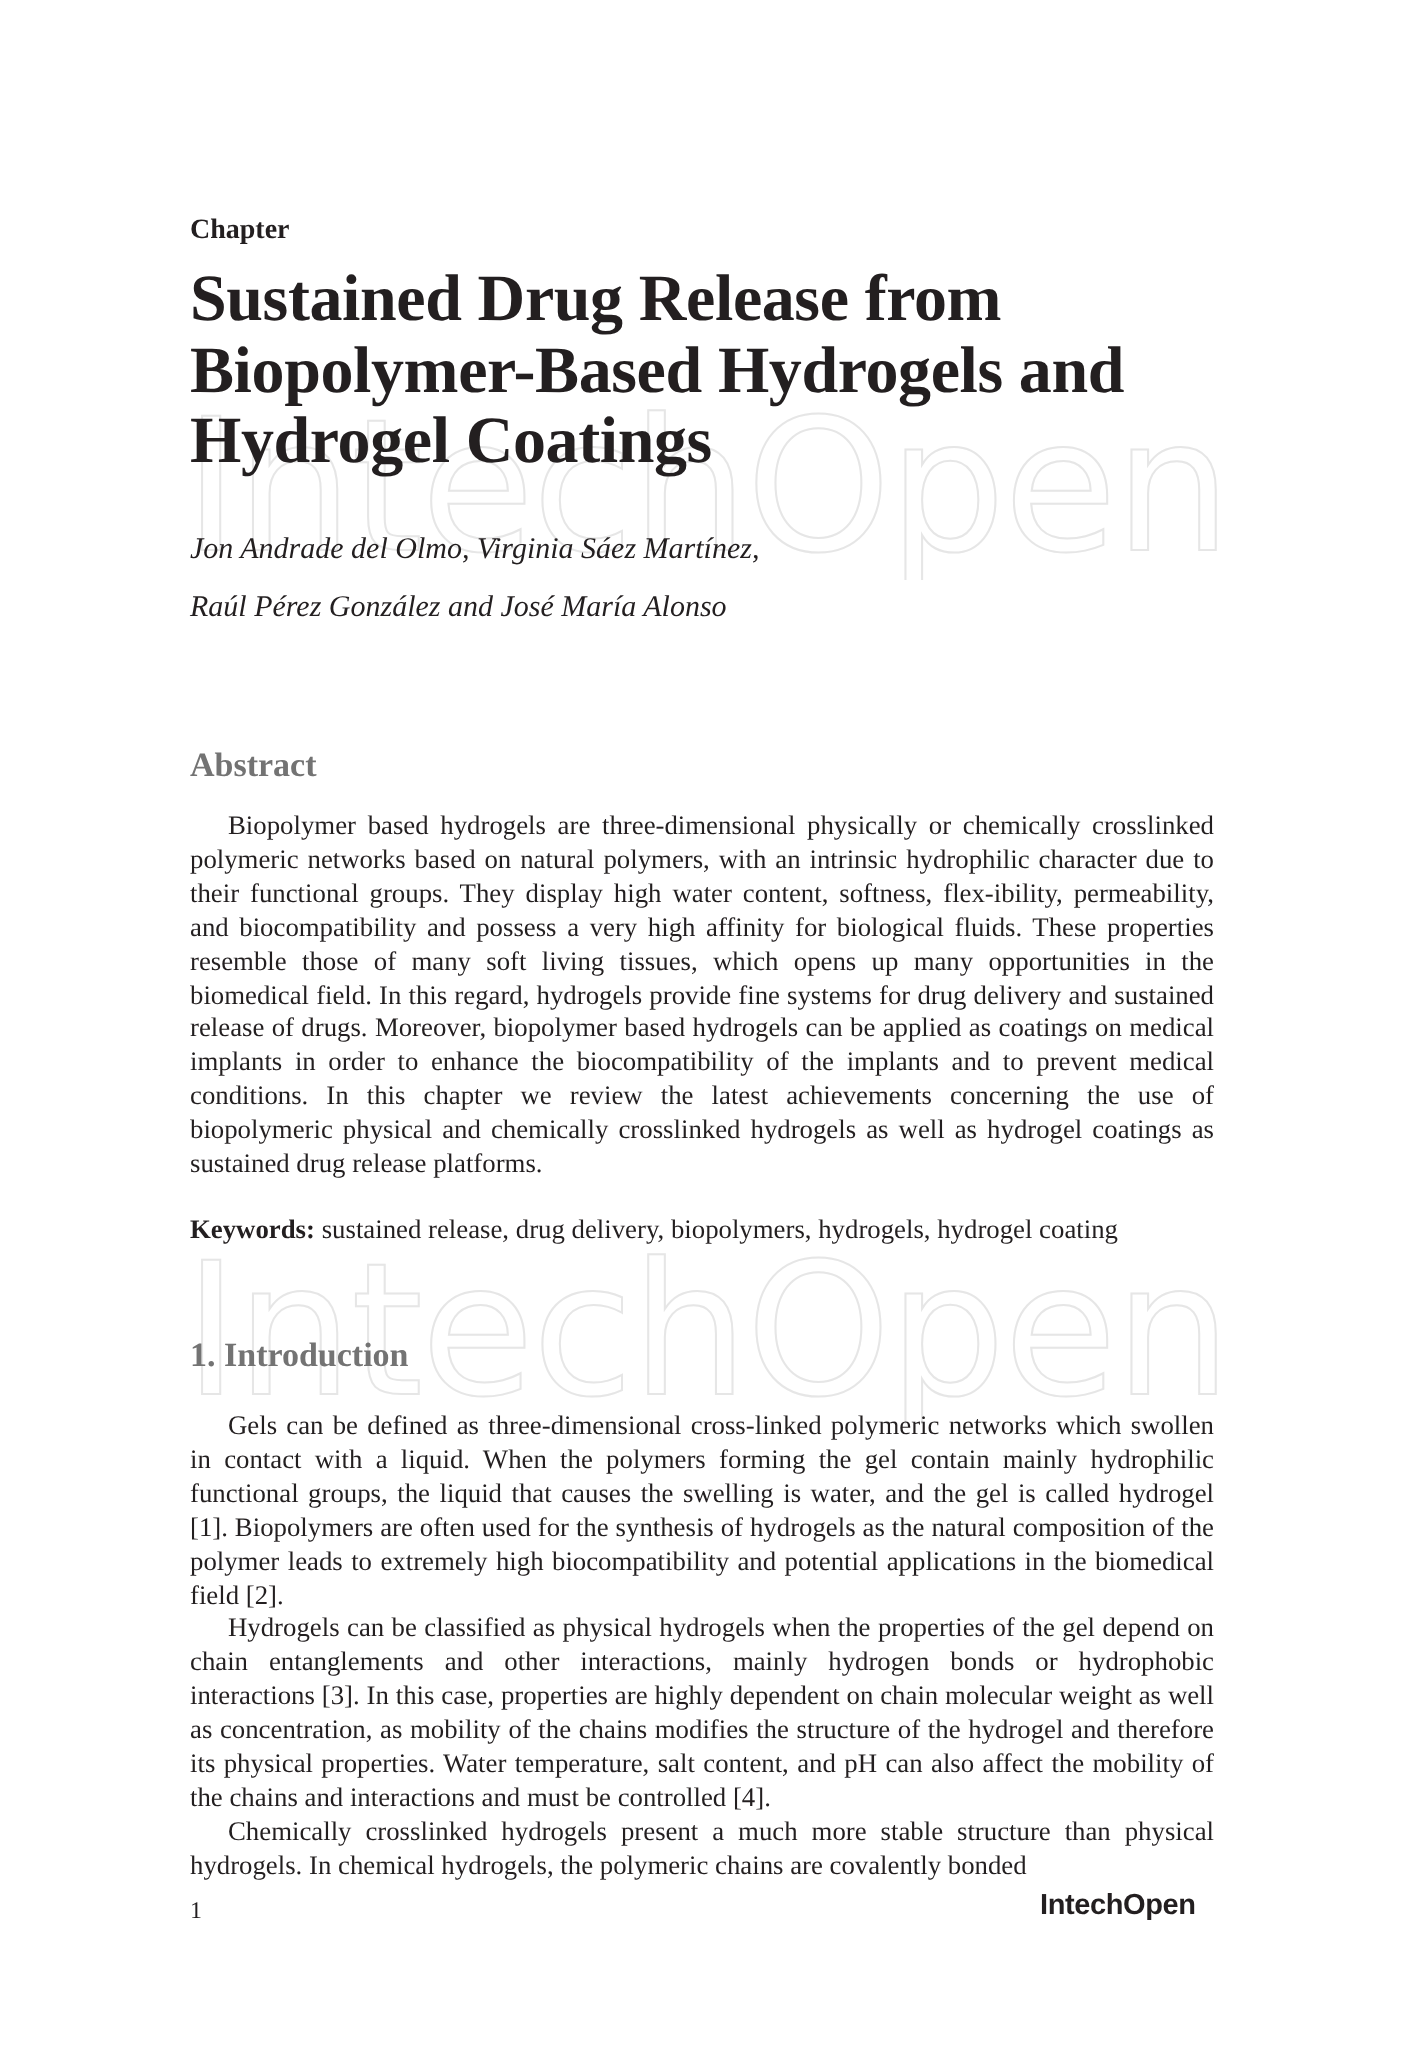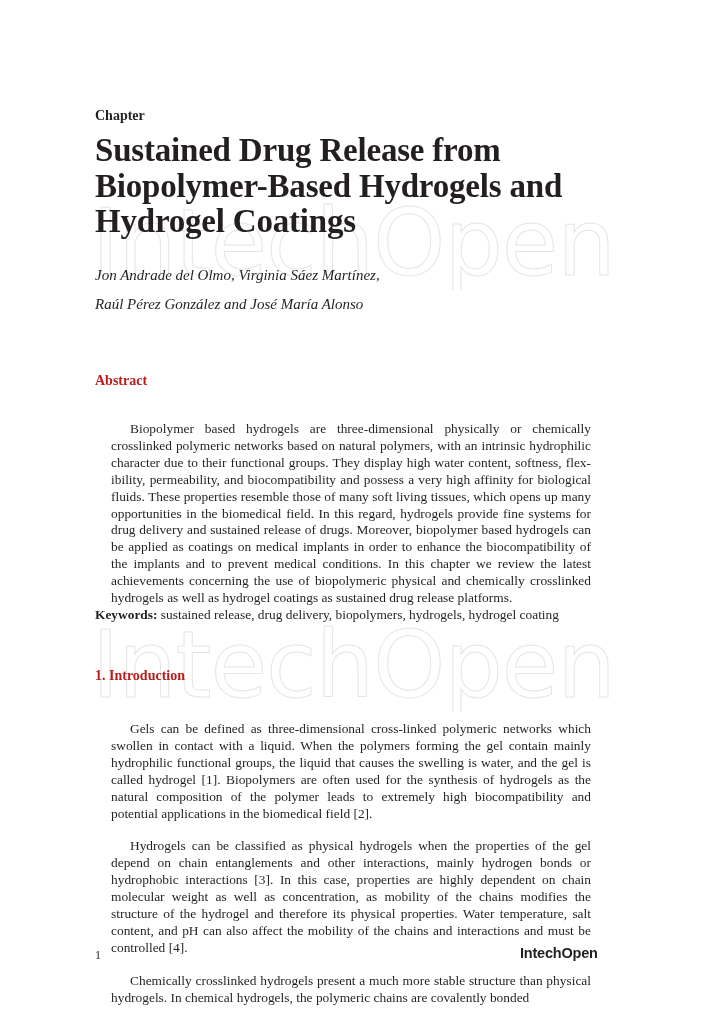--- a/index.html
+++ b/index.html
@@ -73,39 +73,39 @@
       font-style: italic;
       font-size: 15px;
       line-height: 29px;
       color: #231f20;
       margin-top: 27px;
     }
     .section-heading {
       position: absolute;
       left: 0;
       font-weight: bold;
-      font-size: 14px;
+      font-size: 17px;
       margin: 0;
-      color: #b91c1c;
+      color: #737373;
     }
     .abstract-heading { top: 373px; }
     .intro-heading { top: 668px; }
 
     .body-text {
       position: absolute;
       left: 0;
       width: 512px;
       font-size: 13.4px;
       line-height: 16.9px;
       text-align: justify;
       color: #231f20;
       margin: 0;
     }
     .body-text p {
-      margin: 16px;
+      margin: 0;
       text-indent: 19px;
     }
     .abstract-body { top: 405px; }
     .keywords {
       position: absolute;
       top: 606px;
       left: 0;
       width: 520px;
       font-size: 13.4px;
       line-height: 17px;

